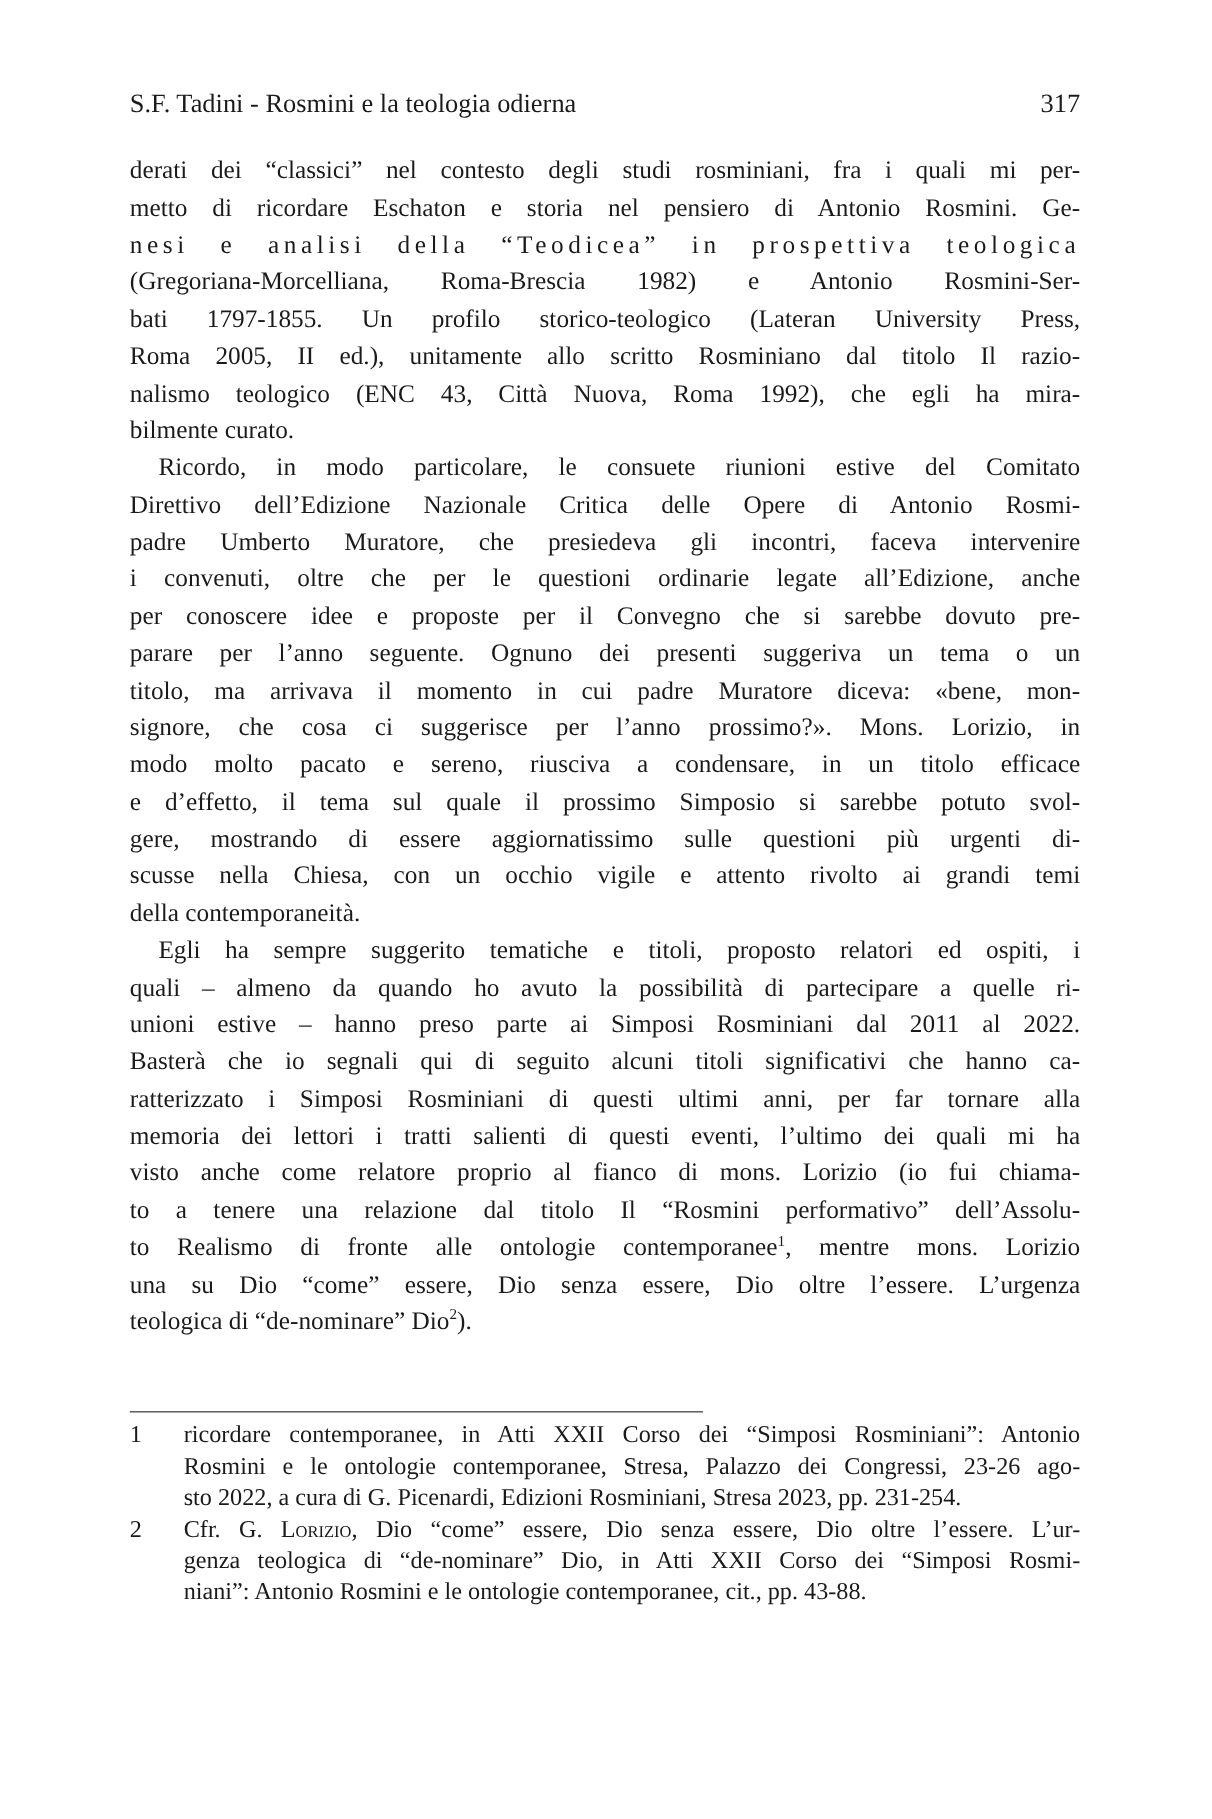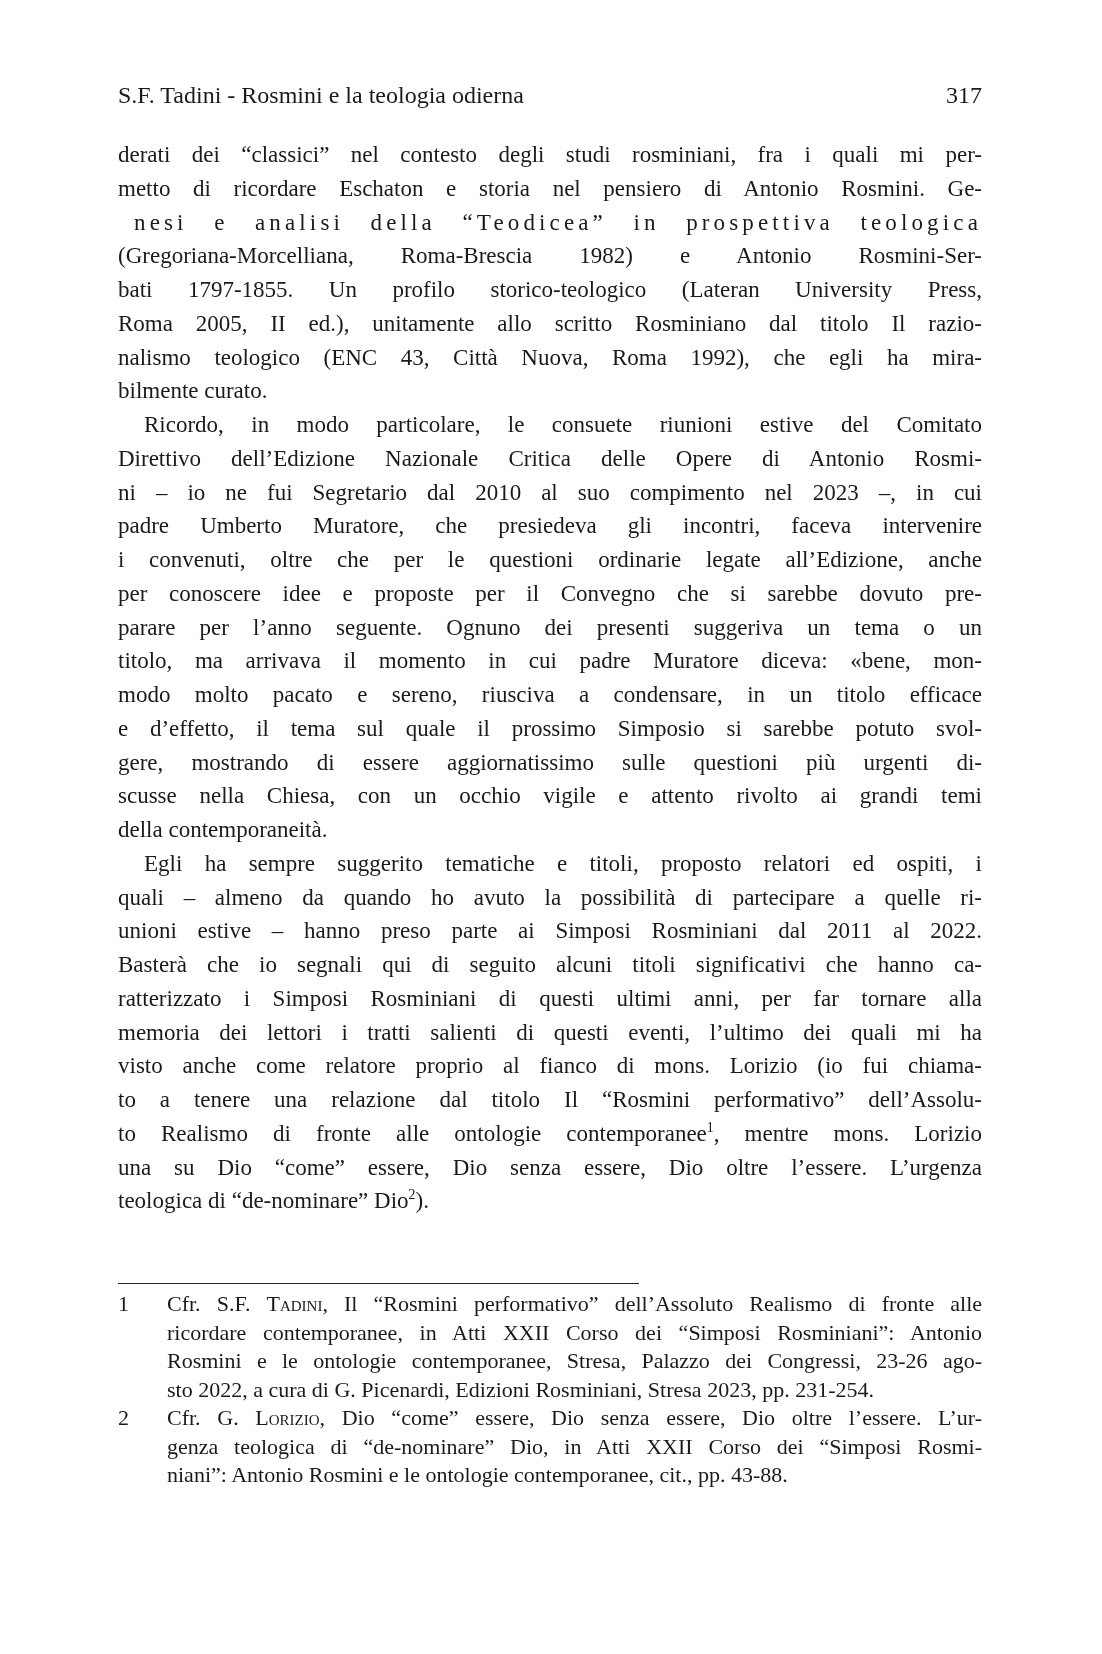--- a/index.html
+++ b/index.html
@@ -7,21 +7,21 @@
          font-family: "Liberation Serif", "DejaVu Serif", serif; color: #1a1a1a; }
   .header { position: absolute; left: 118px; top: 78px; width: 864px; height: 34px;
             font-size: 24px; line-height: 34px; }
   .header .title { position: absolute; left: 0; top: 0; white-space: nowrap; }
   .header .page-num { position: absolute; right: 0; top: 0; }
   .body-text { position: absolute; left: 118px; top: 138px; width: 864px; font-size: 23px; }
   .line { display: block; height: 33.75px; line-height: 33.75px; white-space: nowrap;
           text-align: justify; text-align-last: justify; }
   .line.last { text-align-last: left; }
   .line.indent { padding-left: 26px; }
-  .line.wide { letter-spacing: 0.18em; margin-left: 16px; }
+  .line.wide { letter-spacing: 0.18em; }
   .it { }
   .sup { font-size: 0.6em; vertical-align: super; line-height: 0; }
   .sc { font-variant: small-caps; }
   .rule { position: absolute; left: 118px; top: 1283px; width: 521px; height: 0;
           border-top: 1.3px solid #222; }
   .footnotes { position: absolute; left: 118px; top: 1290px; width: 864px; font-size: 22px; }
   .fn { position: relative; padding-left: 49px; }
   .fn .num { position: absolute; left: 0; top: 0; line-height: 28.5px; }
   .fn .fline { display: block; height: 28.5px; line-height: 28.5px; white-space: nowrap;
                text-align: justify; text-align-last: justify; }
@@ -39,26 +39,26 @@
     <span class="line "><span>derati dei “classici” nel contesto degli studi rosminiani, fra i quali mi per-</span></span>
     <span class="line "><span>metto di ricordare </span><span class="it">Eschaton e storia nel pensiero di Antonio Rosmini. Ge-</span></span>
     <span class="line wide"><span class="it">nesi e analisi della “Teodicea” in prospettiva teologica</span></span>
     <span class="line "><span>(Gregoriana-Morcelliana, Roma-Brescia 1982) e </span><span class="it">Antonio Rosmini-Ser-</span></span>
     <span class="line "><span class="it">bati 1797-1855. Un profilo storico-teologico</span><span> (Lateran University Press,</span></span>
     <span class="line "><span>Roma 2005, II ed.), unitamente allo scritto Rosminiano dal titolo </span><span class="it">Il razio-</span></span>
     <span class="line "><span class="it">nalismo teologico</span><span> (ENC 43, Città Nuova, Roma 1992), che egli ha mira-</span></span>
     <span class="line last"><span>bilmente curato.</span></span>
     <span class="line indent"><span>Ricordo, in modo particolare, le consuete riunioni estive del Comitato</span></span>
     <span class="line "><span>Direttivo dell’Edizione Nazionale Critica delle Opere di Antonio Rosmi-</span></span>
-    <span class="line "><span>ni – io ne fui Segretario dal 2010 al suo compimento nel 2023 –, in cui</span></span>
     <span class="line "><span>padre Umberto Muratore, che presiedeva gli incontri, faceva intervenire</span></span>
     <span class="line "><span>i convenuti, oltre che per le questioni ordinarie legate all’Edizione, anche</span></span>
     <span class="line "><span>per conoscere idee e proposte per il Convegno che si sarebbe dovuto pre-</span></span>
     <span class="line "><span>parare per l’anno seguente. Ognuno dei presenti suggeriva un tema o un</span></span>
     <span class="line "><span>titolo, ma arrivava il momento in cui padre Muratore diceva: «bene, mon-</span></span>
+    <span class="line "><span>signore, che cosa ci suggerisce per l’anno prossimo?». Mons. Lorizio, in</span></span>
     <span class="line "><span>modo molto pacato e sereno, riusciva a condensare, in un titolo efficace</span></span>
     <span class="line "><span>e d’effetto, il tema sul quale il prossimo Simposio si sarebbe potuto svol-</span></span>
     <span class="line "><span>gere, mostrando di essere aggiornatissimo sulle questioni più urgenti di-</span></span>
     <span class="line "><span>scusse nella Chiesa, con un occhio vigile e attento rivolto ai grandi temi</span></span>
     <span class="line last"><span>della contemporaneità.</span></span>
     <span class="line indent"><span>Egli ha sempre suggerito tematiche e titoli, proposto relatori ed ospiti, i</span></span>
     <span class="line "><span>quali – almeno da quando ho avuto la possibilità di partecipare a quelle ri-</span></span>
     <span class="line "><span>unioni estive – hanno preso parte ai Simposi Rosminiani dal 2011 al 2022.</span></span>
     <span class="line "><span>Basterà che io segnali qui di seguito alcuni titoli significativi che hanno ca-</span></span>
     <span class="line "><span>ratterizzato i Simposi Rosminiani di questi ultimi anni, per far tornare alla</span></span>
@@ -68,21 +68,20 @@
     <span class="line "><span class="it">to Realismo di fronte alle ontologie contemporanee</span><span class="sup">1</span><span>, mentre mons. Lorizio</span></span>
     <span class="line "><span>una su </span><span class="it">Dio “come” essere, Dio senza essere, Dio oltre l’essere. L’urgenza</span></span>
     <span class="line last"><span class="it">teologica di “de-nominare” Dio</span><span class="sup">2</span><span>).</span></span>
   </div>
 
 <div class="rule"></div>
 
 <div class="footnotes" id="footnotes">
     <div class="fn">
       <span class="num">1</span>
-      <span class="fline"><span>Cfr. S.F. </span><span class="sc">Tadini</span><span>, </span><span class="it">Il “Rosmini performativo” dell’Assoluto Realismo di fronte alle</span></span>
       <span class="fline"><span class="it">ricordare contemporanee</span><span>, in Atti XXII Corso dei “Simposi Rosminiani”: </span><span class="it">Antonio</span></span>
       <span class="fline"><span class="it">Rosmini e le ontologie contemporanee</span><span>, Stresa, Palazzo dei Congressi, 23-26 ago-</span></span>
       <span class="fline last"><span>sto 2022, a cura di G. Picenardi, Edizioni Rosminiani, Stresa 2023, pp. 231-254.</span></span>
     </div>
     <div class="fn">
       <span class="num">2</span>
       <span class="fline"><span>Cfr. G. </span><span class="sc">Lorizio</span><span>, </span><span class="it">Dio “come” essere, Dio senza essere, Dio oltre l’essere. L’ur-</span></span>
       <span class="fline"><span class="it">genza teologica di “de-nominare” Dio</span><span>, in Atti XXII Corso dei “Simposi Rosmi-</span></span>
       <span class="fline last"><span>niani”: </span><span class="it">Antonio Rosmini e le ontologie contemporanee</span><span>, cit., pp. 43-88.</span></span>
     </div>

